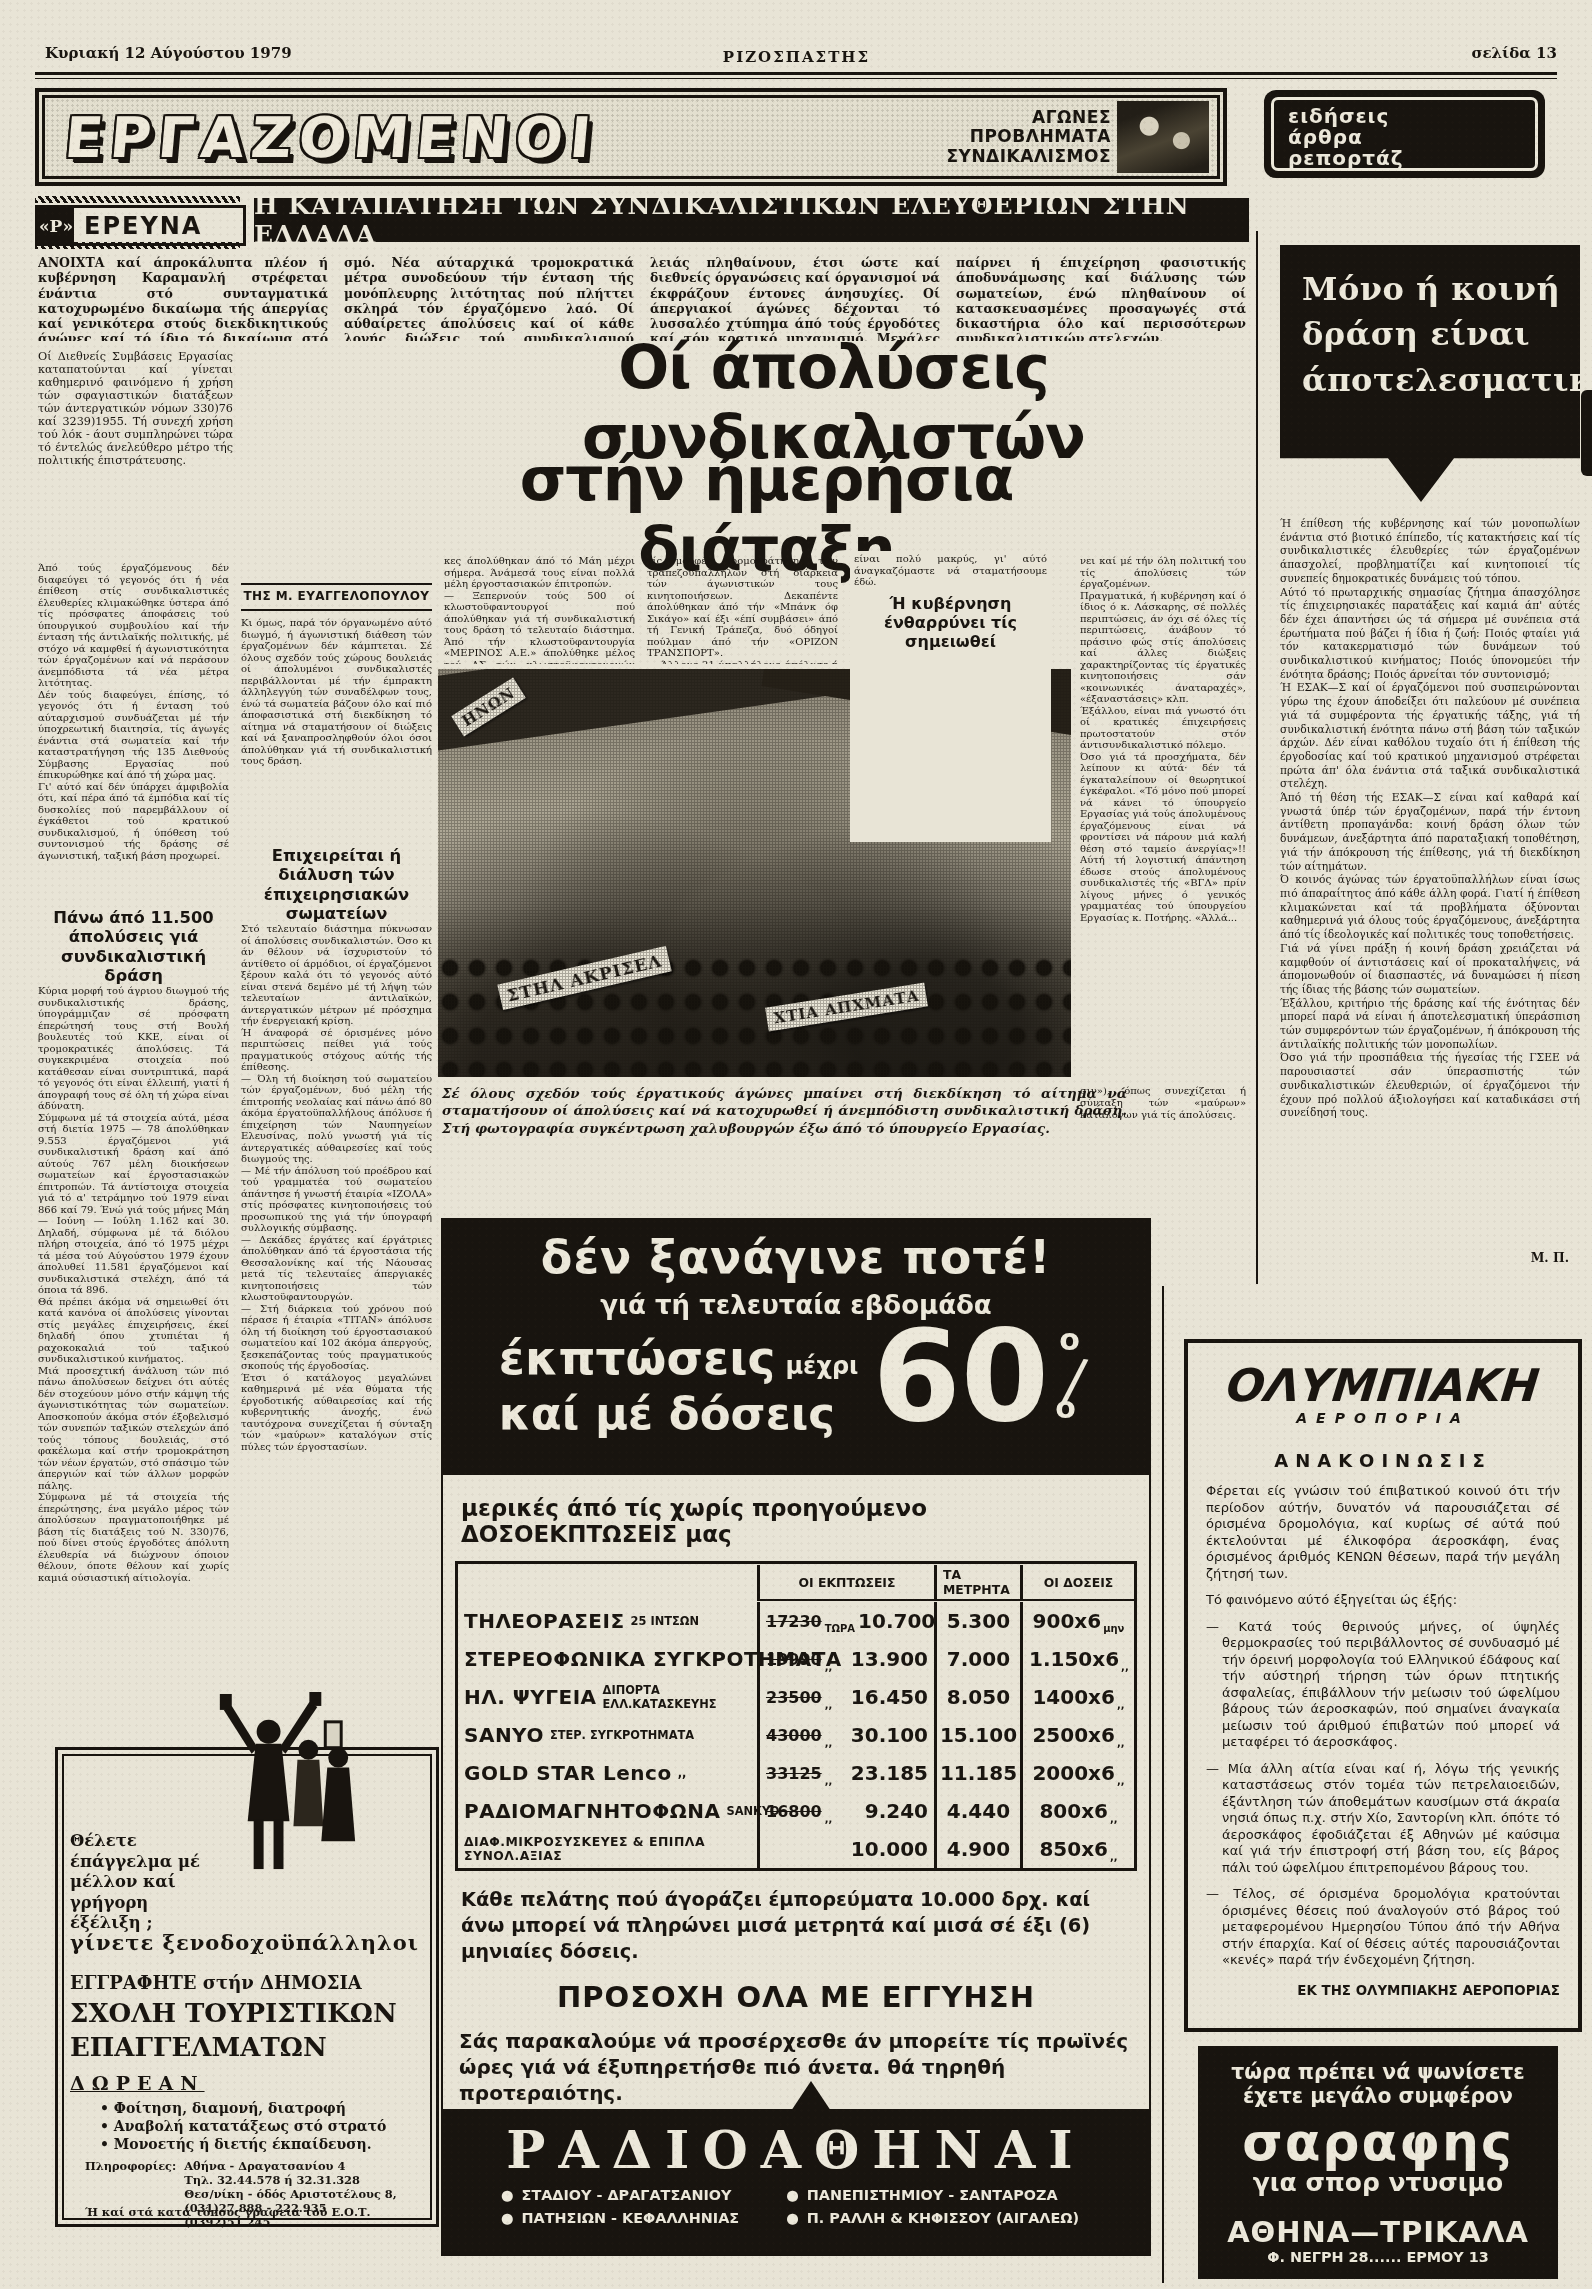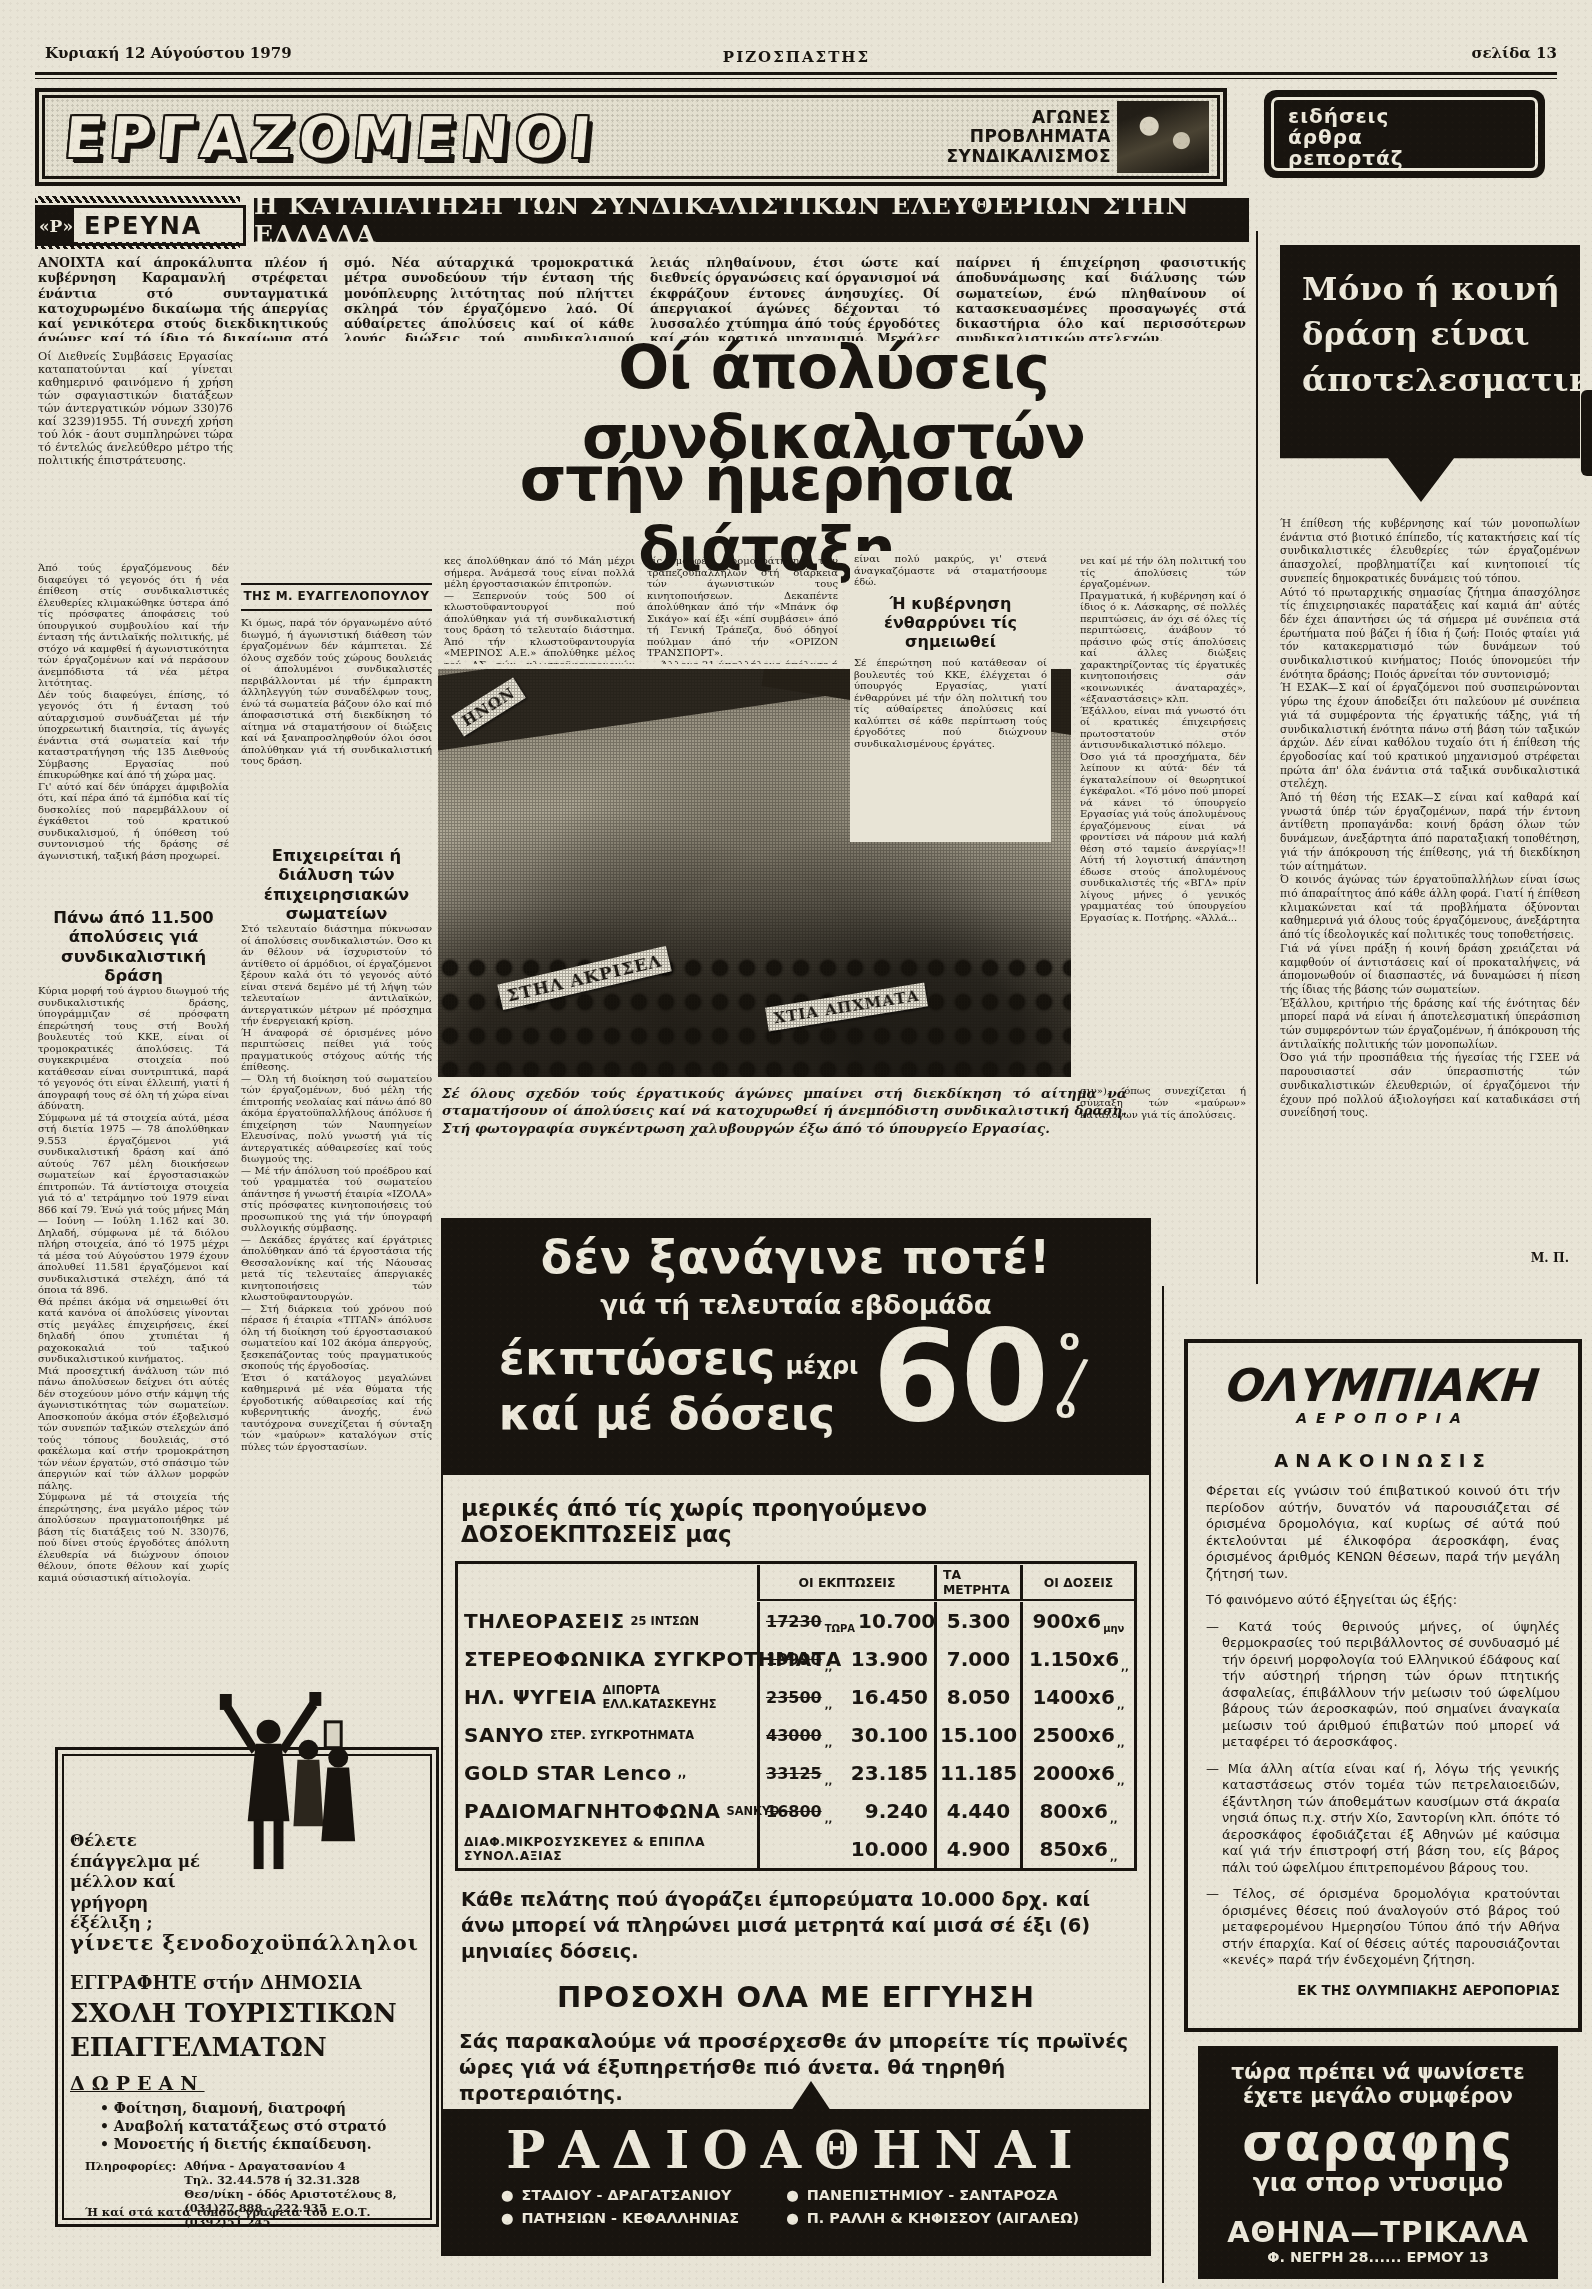--- a/index.html
+++ b/index.html
@@ -267,23 +267,22 @@
   <div class="abs" id="photo">
     <div class="abs roof1"></div>
     <div class="abs roof2"></div>
     <div class="abs" id="crowd"></div>
     <div class="abs ph-sign" id="sign1">ΗΝΩΝ</div>
     <div class="abs ph-sign" id="sign2">ΣΤΗΛ ΑΚΡΙΣΕΛ</div>
     <div class="abs ph-sign" id="sign3">ΧΤΙΑ ΑΠΧΜΑΤΑ</div>
   </div>
 
   <div class="abs" id="c5">
-    <div class="lead prose">είναι πολύ μακρύς, γι' στενά άναγκαζόμαστε νά σταματήσουμε έδώ.</div>
+    <div class="lead prose">είναι πολύ μακρύς, γι' αύτό άναγκαζόμαστε νά σταματήσουμε έδώ.</div>
     <div class="sub sans">Ή κυβέρνηση ένθαρρύνει τίς σημειωθεί</div>
-    <div class="bodytext prose">Σέ έπερώτηση πού κατάθεσαν οί βουλευτές τού ΚΚΕ, έλέγχεται ό ύπουργός Εργασίας, γιατί ένθαρρύνει μέ τήν όλη πολιτική του τίς αύθαίρετες άπολύσεις καί καλύπτει σέ κάθε περίπτωση τούς έργοδότες πού διώχνουν συνδικαλισμένους έργάτες.</div>
   </div>
   <div class="abs prose bodytext" id="c6">νει καί μέ τήν όλη πολιτική του τίς άπολύσεις τών έργαζομένων.
 Πραγματικά, ή κυβέρνηση καί ό ίδιος ό κ. Λάσκαρης, σέ πολλές περιπτώσεις, άν όχι σέ όλες τίς περιπτώσεις, άνάβουν τό πράσινο φώς στίς άπολύσεις καί άλλες διώξεις χαρακτηρίζοντας τίς έργατικές κινητοποιήσεις σάν «κοινωνικές άναταραχές», «έξαναστάσεις» κλπ.
 Έξάλλου, είναι πιά γνωστό ότι οί κρατικές έπιχειρήσεις πρωτοστατούν στόν άντισυνδικαλιστικό πόλεμο.
 Όσο γιά τά προσχήματα, δέν λείπουν κι αύτά· δέν τά έγκαταλείπουν οί θεωρητικοί έγκέφαλοι. «Τό μόνο πού μπορεί νά κάνει τό ύπουργείο Εργασίας γιά τούς άπολυμένους έργαζόμενους είναι νά φροντίσει νά πάρουν μιά καλή θέση στό ταμείο άνεργίας»!! Αύτή τή λογιστική άπάντηση έδωσε στούς άπολυμένους συνδικαλιστές τής «ΒΓΛ» πρίν λίγους μήνες ό γενικός γραμματέας τού ύπουργείου Εργασίας κ. Ποτήρης. «Άλλά...</div>
   <div class="abs prose" id="c6n">σιν»), όπως συνεχίζεται ή σύνταξη τών «μαύρων» καταλόγων γιά τίς άπολύσεις.</div>
 
   <div class="abs" id="caption">Σέ όλους σχεδόν τούς έργατικούς άγώνες μπαίνει στή διεκδίκηση τό αίτημα νά σταματήσουν οί άπολύσεις καί νά κατοχυρωθεί ή άνεμπόδιστη συνδικαλιστική δράση. Στή φωτογραφία συγκέντρωση χαλυβουργών έξω άπό τό ύπουργείο Εργασίας.</div>
 
   <div class="abs" id="sb-box">

